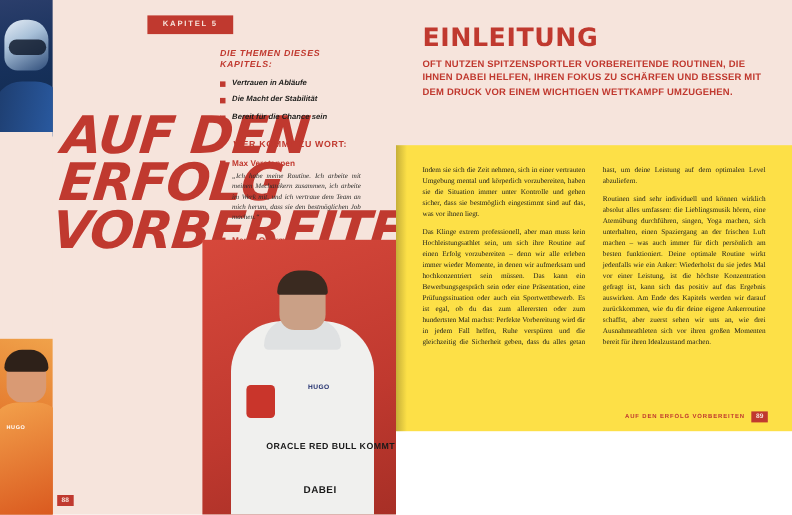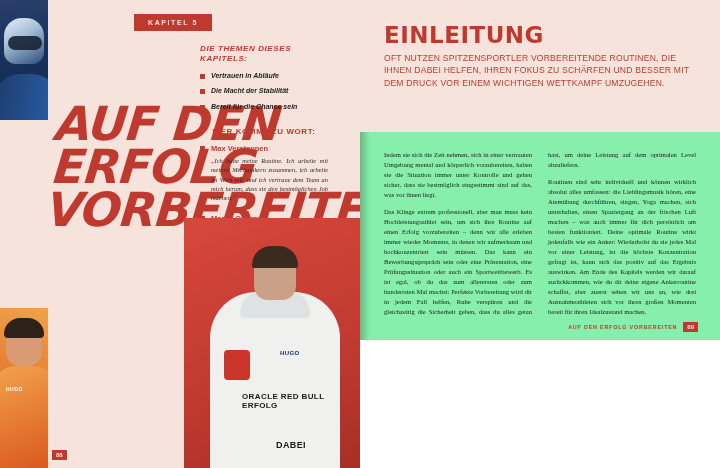--- a/index.html
+++ b/index.html
@@ -238,22 +238,22 @@
   }
   .folio-num {
     background: #c0392f; color: #f6e4dc;
     font-size: 6px; font-weight: 700;
     padding: 2px 4px;
   }
 
   
   .right-page {
     position: relative;
-    width: 360px; height: 340px;
-    background: #86efac;
+    width: 360px; height: 392px;
+    background: #fde047;
     overflow: hidden;
     padding-left: 12px;
   }
   .gutter {
     position: absolute; left: 0; top: 0;
     width: 10px; height: 468px;
     background: linear-gradient(90deg, rgba(0,0,0,.22), rgba(0,0,0,0));
   }
   .intro-band {
     position: absolute;
@@ -269,21 +269,21 @@
     font-weight: 700;
     font-size: 23px;
     letter-spacing: .5px;
   }
   .intro-lead {
     position: absolute;
     left: 24px; top: 52px;
     width: 310px;
     color: #c0392f;
     font-size: 8.6px;
-    font-weight: 400;
+    font-weight: 700;
     line-height: 1.45;
     text-transform: uppercase;
     letter-spacing: .2px;
   }
   .body-cols {
     position: absolute;
     left: 24px; top: 150px;
     width: 312px;
     column-count: 2;
     column-gap: 16px;
@@ -361,21 +361,21 @@
       </div>
     </div>
 
     <div class="driver-card">
       <div class="torso"></div>
       <div class="collar"></div>
       <div class="head"></div>
       <div class="hair2"></div>
       <div class="badge-red"></div>
       <div class="sponsor sp1">HUGO</div>
-      <div class="sponsor sp2">ORACLE RED BULL ERFOLG</div>
+      <div class="sponsor sp2">ORACLE RED BULL KOMMT</div>
       <div class="sponsor sp3">DABEI</div>
     </div>
 
     <div class="folio-left">
       <span class="folio-num">88</span>
     </div>
   </div>
 
   <div class="right-page">
     <div class="gutter"></div>

